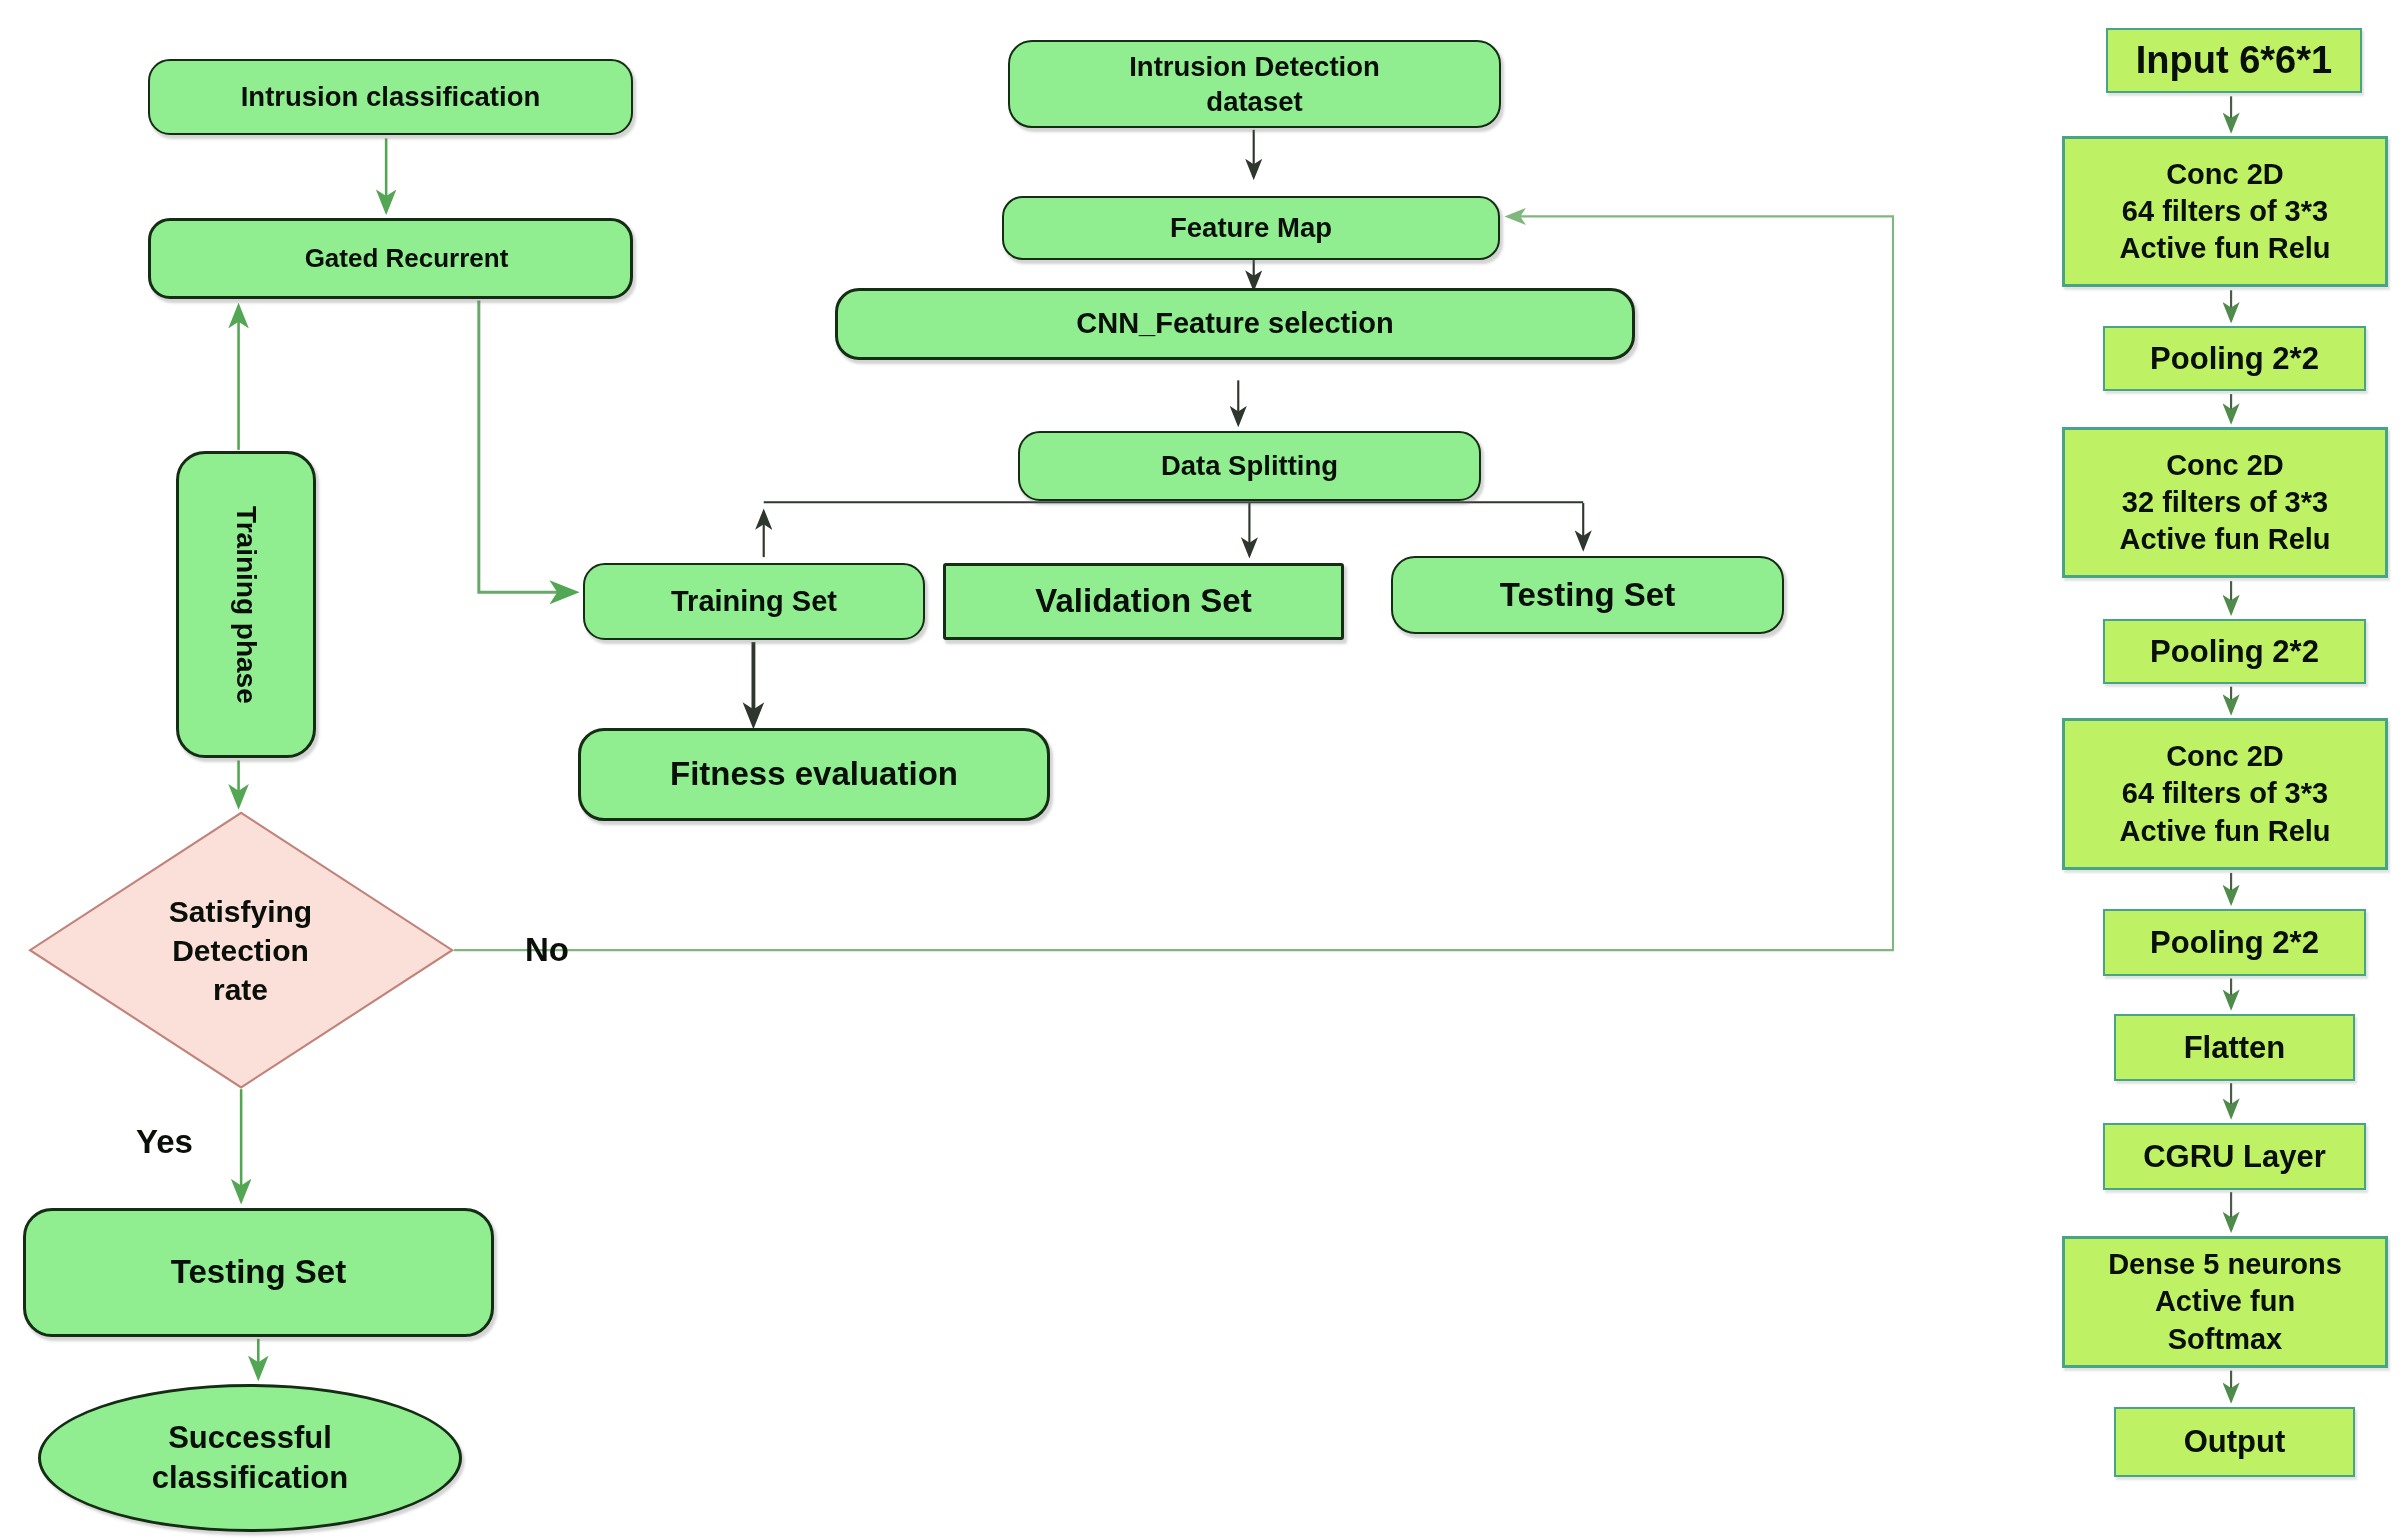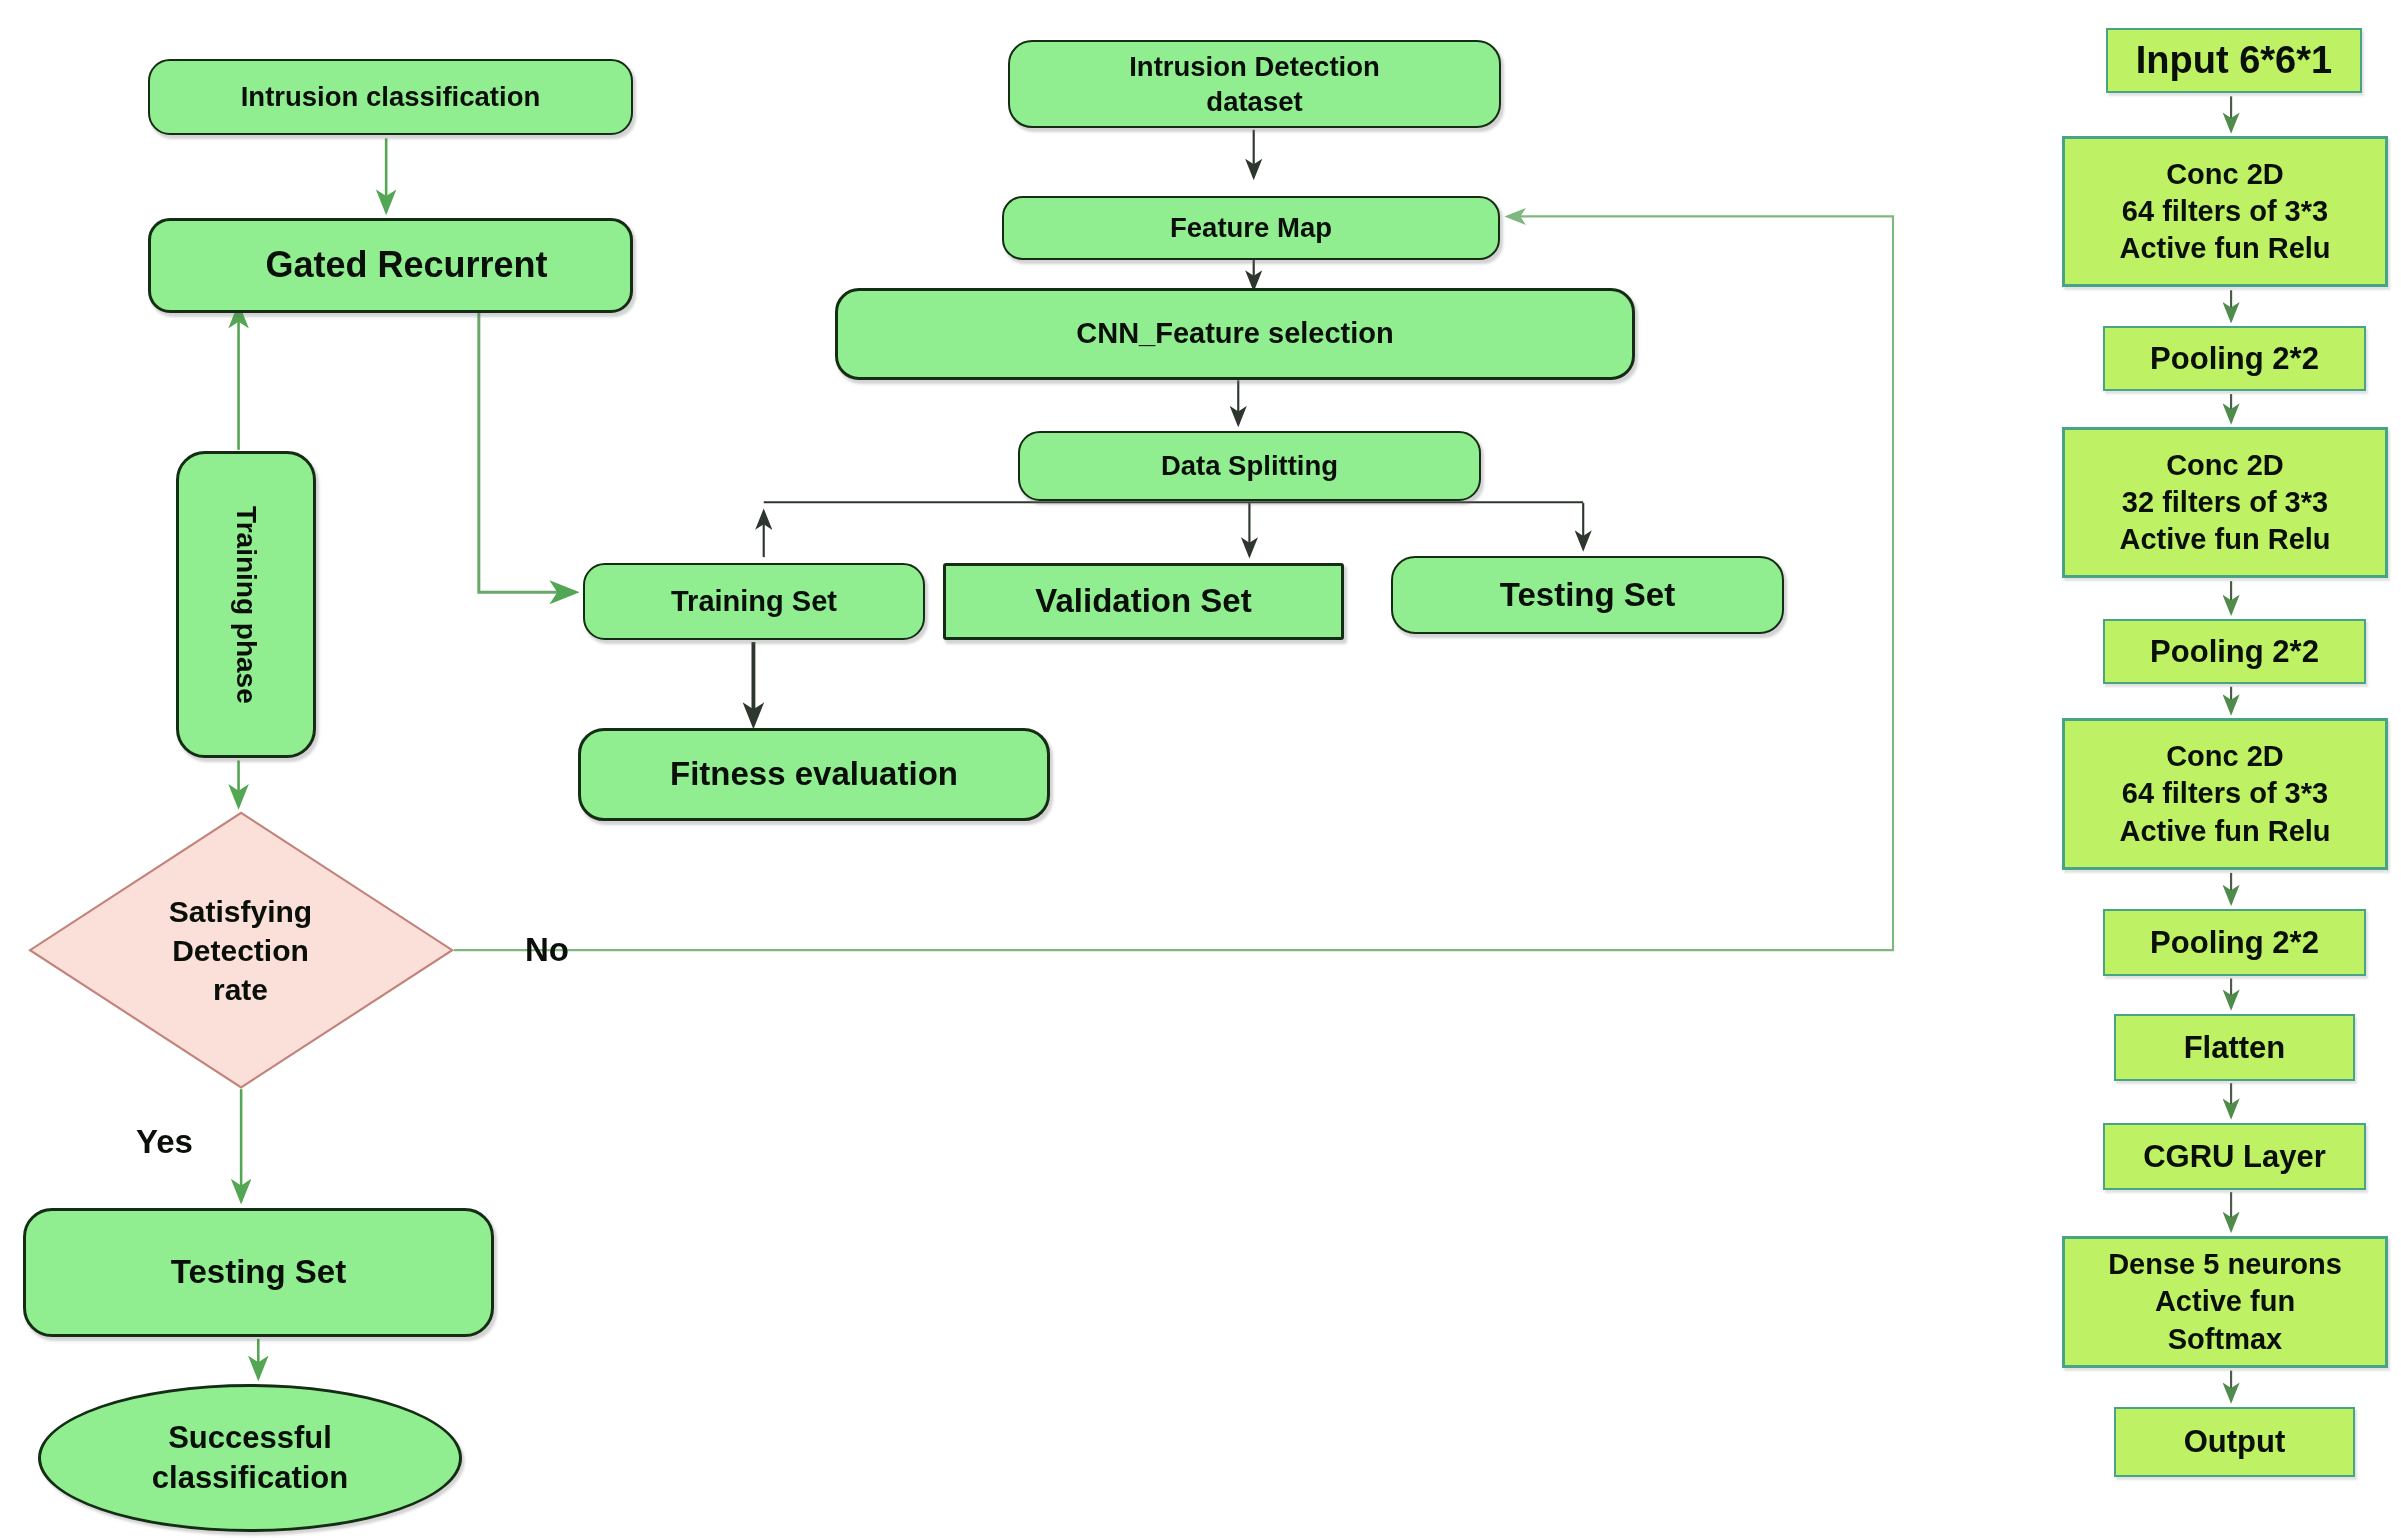--- a/index.html
+++ b/index.html
@@ -110,21 +110,21 @@
     <polyline points="2600,800 2600,830" fill="none" stroke="#4b5d49" stroke-width="2.5" marker-end="url(#mr)"></polyline>
     <polyline points="2600,1017 2600,1052" fill="none" stroke="#4b5d49" stroke-width="2.5" marker-end="url(#mr)"></polyline>
     <polyline points="2600,1140 2600,1174" fill="none" stroke="#4b5d49" stroke-width="2.5" marker-end="url(#mr)"></polyline>
     <polyline points="2600,1262 2600,1301" fill="none" stroke="#4b5d49" stroke-width="2.5" marker-end="url(#mr)"></polyline>
     <polyline points="2600,1389 2600,1433" fill="none" stroke="#4b5d49" stroke-width="2.5" marker-end="url(#mr)"></polyline>
     <polyline points="2600,1597 2600,1632" fill="none" stroke="#4b5d49" stroke-width="2.5" marker-end="url(#mr)"></polyline>
   </svg>
 
   <div class="node g" style="left:148px; top:59px; width:485px; height:76px; font-size:27.5px;">Intrusion classification</div>
 
-  <div class="node g b4" style="left:148px; top:218px; width:485px; height:95px; font-size:36px;padding-left:32px;">Gated Recurrent</div>
+  <div class="node g b4" style="left:148px; top:218px; width:485px; height:81px; font-size:26px;padding-left:32px;">Gated Recurrent</div>
 
   <div class="node g b4 vert" style="left:176px; top:451px; width:140px; height:307px; border-radius:29px;">
     <span style="font-size:28px;">Training phase</span>
   </div>
 
   <div class="diamond-label" style="left:112px; top:877px; width:257px; height:146px;">Satisfying
 Detection
 rate</div>
 
   <div class="edge-label" style="left:525px; top:931px;">No</div>
@@ -134,21 +134,21 @@
   <div class="node g b4" style="left:23px; top:1208px; width:471px; height:129px; font-size:33px; border-radius:29px;">Testing Set</div>
 
   <div class="node g b4 ellipse" style="left:38px; top:1384px; width:424px; height:148px; font-size:31px;">Successful
 classification</div>
 
   <div class="node g" style="left:1008px; top:40px; width:493px; height:88px; font-size:27.5px; border-radius:24px;">Intrusion Detection
 dataset</div>
 
   <div class="node g" style="left:1002px; top:196px; width:498px; height:64px; font-size:27.5px; border-radius:20.6px;">Feature Map</div>
 
-  <div class="node g b4" style="left:835px; top:288px; width:800px; height:92px; font-size:29px; border-radius:24px;">CNN_Feature selection</div>
+  <div class="node g b4" style="left:835px; top:288px; width:800px; height:72px; font-size:29px; border-radius:24px;">CNN_Feature selection</div>
 
   <div class="node g" style="left:1018px; top:431px; width:463px; height:70px; font-size:27.5px; border-radius:22px;">Data Splitting</div>
 
   <div class="node g" style="left:583px; top:563px; width:342px; height:77px; font-size:29px; border-radius:22px;">Training Set</div>
 
   <div class="node g b4" style="left:943px; top:563px; width:401px; height:77px; font-size:33px; border-radius:3px;">Validation Set</div>
 
   <div class="node g" style="left:1391px; top:556px; width:393px; height:78px; font-size:33px; border-radius:24px;">Testing Set</div>
 
   <div class="node g b4" style="left:536px; top:728px; width:472px; height:93px; font-size:33px; border-radius:26px;margin-left:42px;">Fitness evaluation</div>

